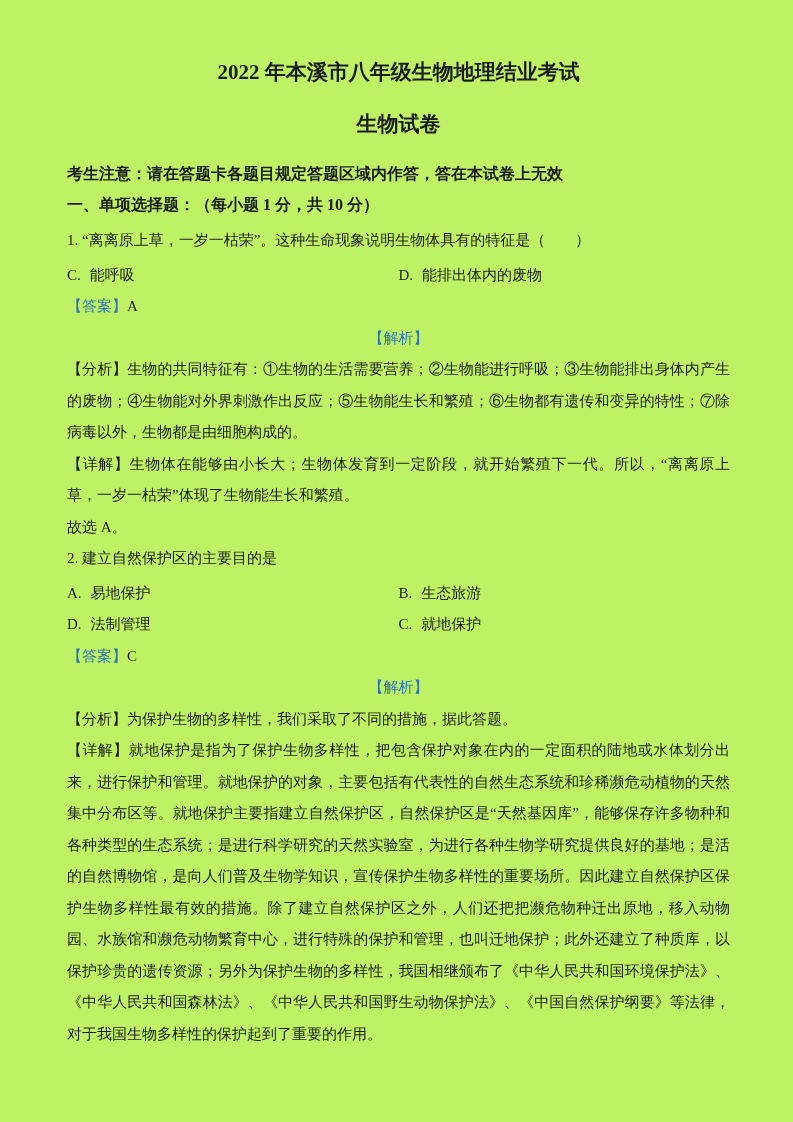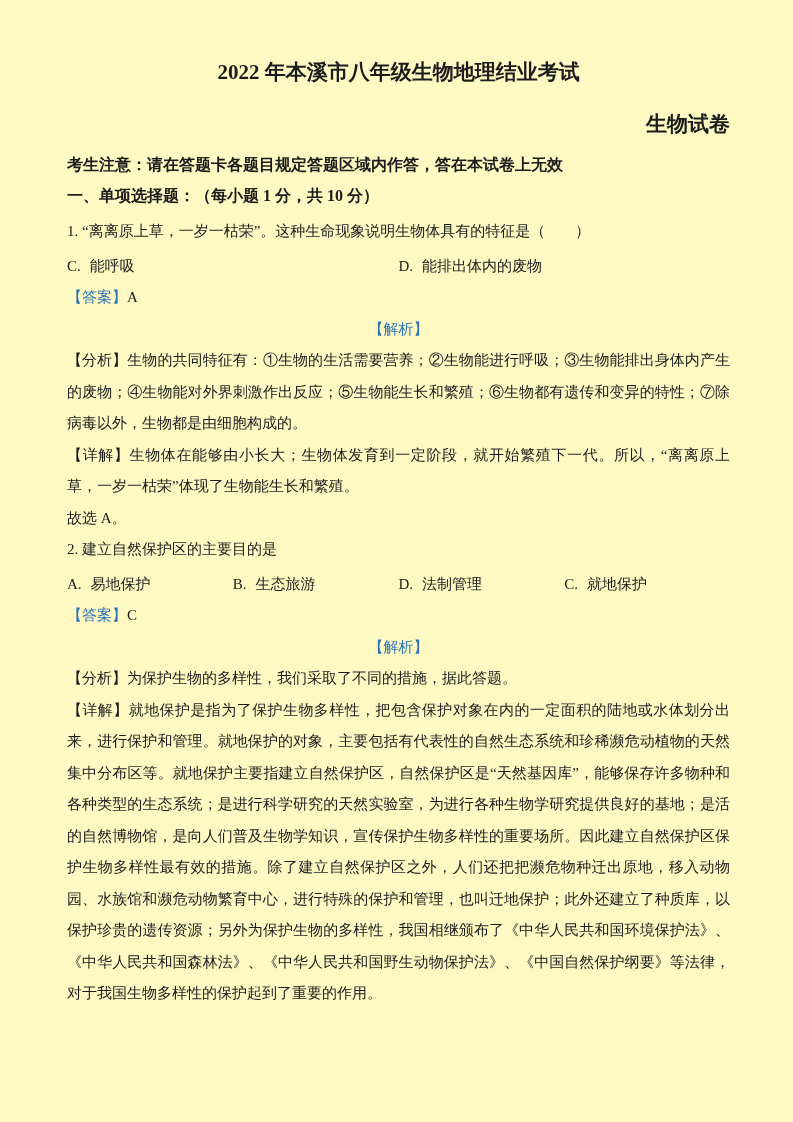--- a/index.html
+++ b/index.html
@@ -1,49 +1,49 @@
 <!DOCTYPE html>
 <html><head>
 <meta charset="utf-8">
 <style>
   html, body { margin: 0; padding: 0; background: #ffffff; }
   .page {
     position: relative;
     width: 793px;
     height: 1122px;
     margin: 0 auto;
-    background: #fef9c3;
+    background: #bef264;
     box-sizing: border-box;
     padding: 58px 63px 0 67px;
     font-family: "Liberation Serif", "DejaVu Serif", serif;
     color: #1c1c1c;
     overflow: hidden;
   }
   .title {
     font-size: 21px;
     font-weight: 700;
     text-align: center;
     line-height: 28px;
     margin-bottom: 24px;
   }
-  .subtitle { margin-bottom: 16px; text-align: right; }
+  .subtitle { margin-bottom: 25px; }
   .headline {
     font-size: 16px;
     font-weight: 700;
     line-height: 22px;
     margin-bottom: 9px;
   }
   .centered { text-align: center; }
   .line {
     font-size: 15px;
     line-height: 31.5px;
   }
   .stem { margin-bottom: 3px; }
   .opts2 { display: grid; grid-template-columns: 1fr 1fr; }
-  .opts4 { display: grid; grid-template-columns: repeat(4, 1fr); }
+  .opts4 { display: grid; grid-template-columns: repeat(2, 1fr); }
   .okey { margin-right: 9px; }
   .para {
     font-size: 15px;
     line-height: 31.5px;
     text-align: justify;
     margin: 0;
   }
   .blue { color: #2e74b5; text-align: center; }
 </style>
 </head>

